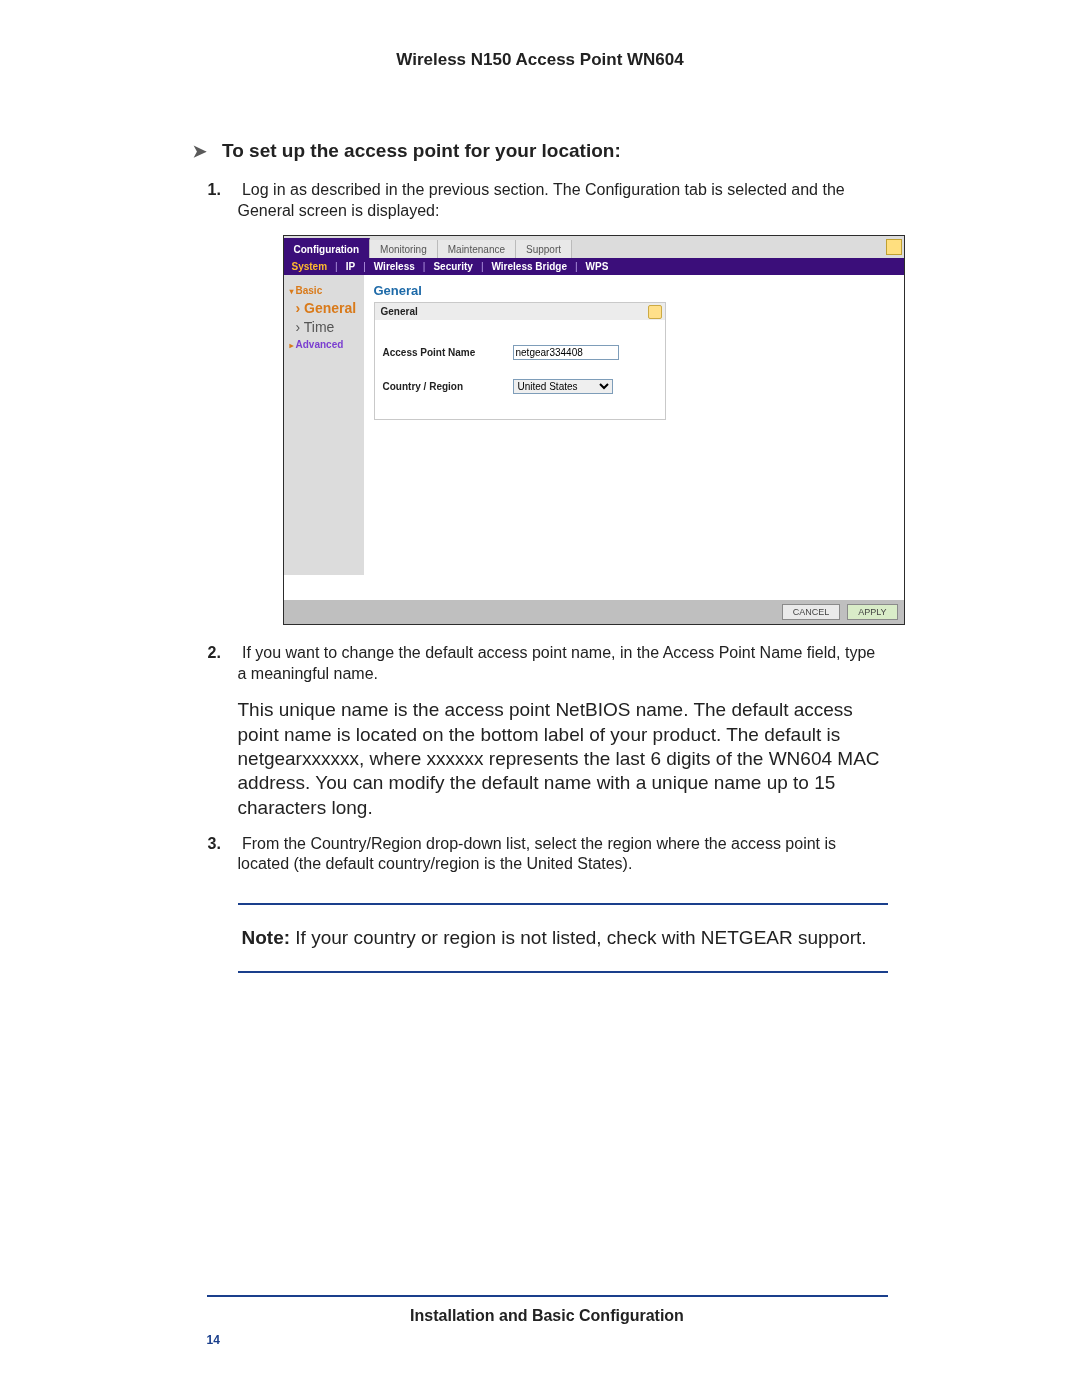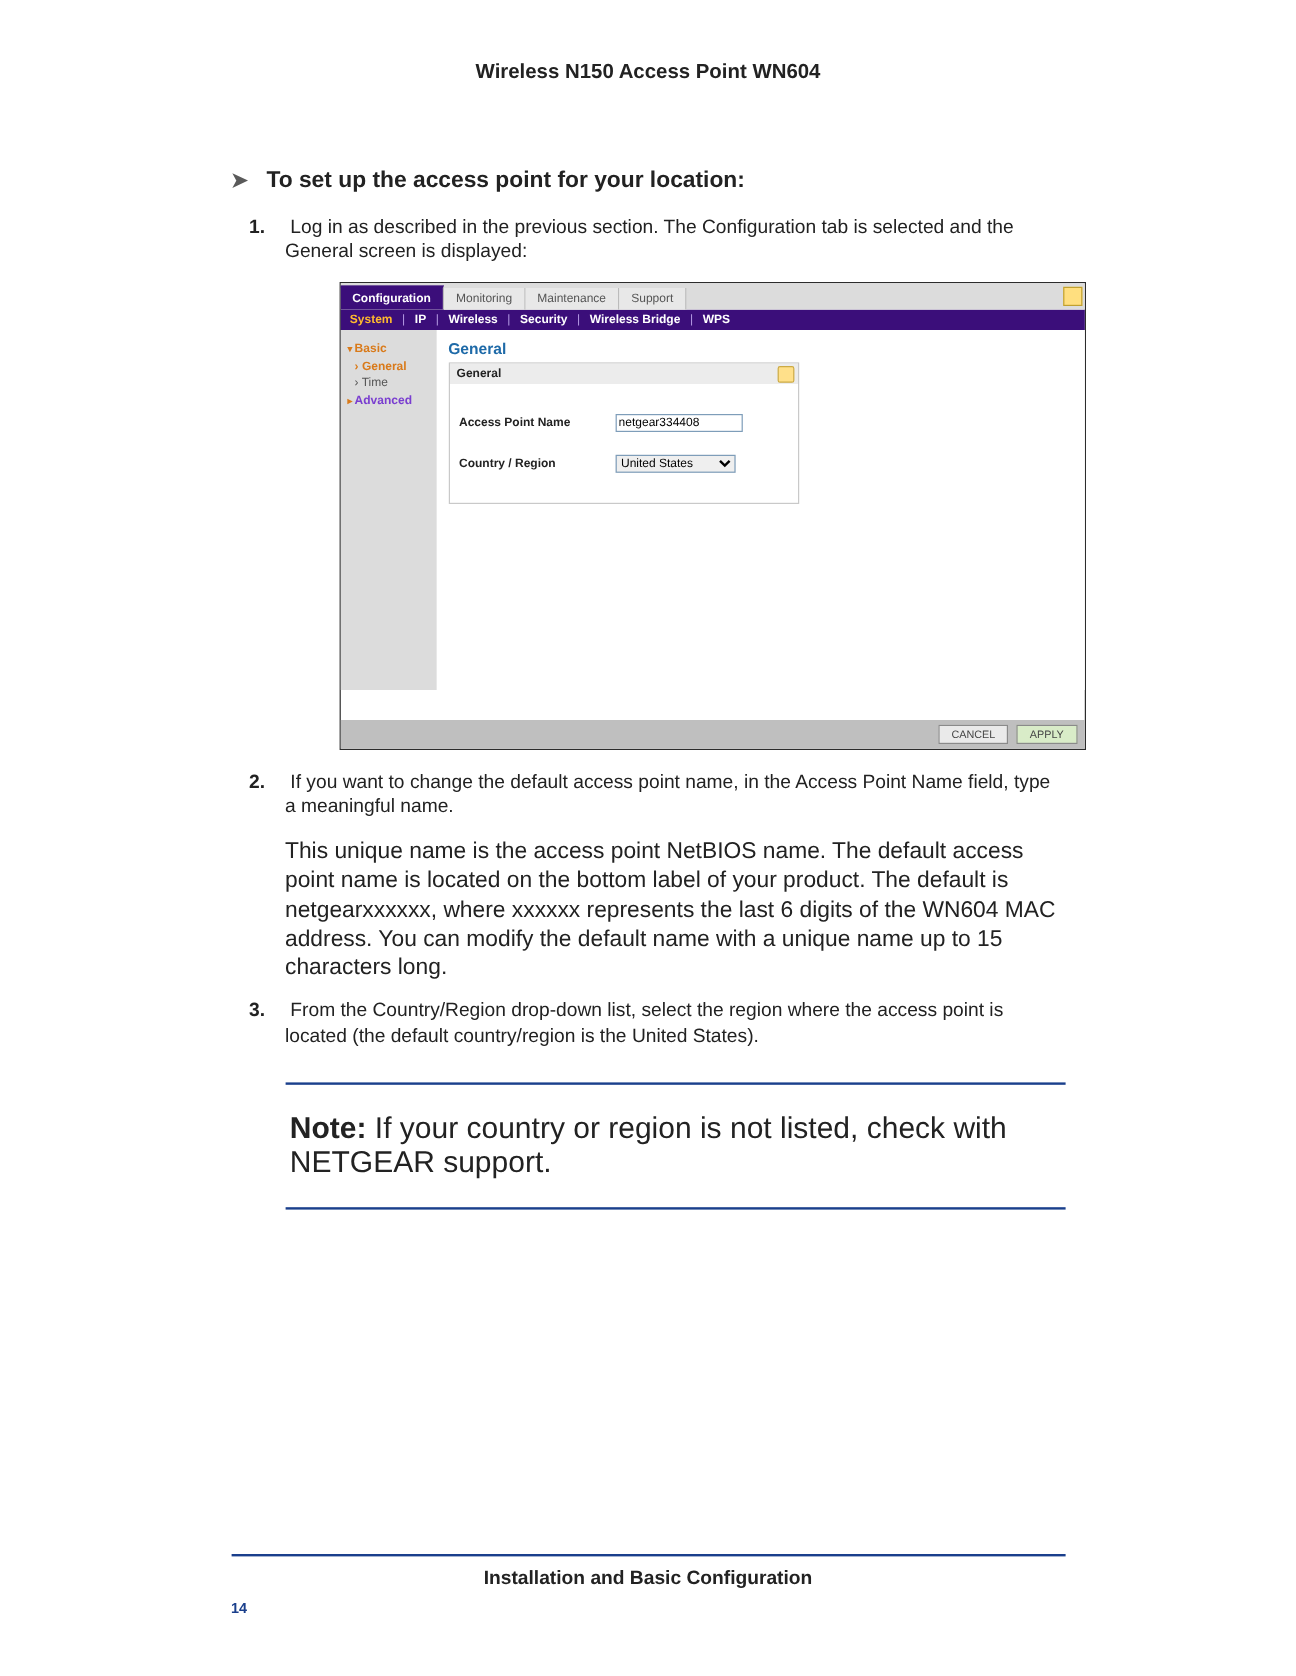--- a/index.html
+++ b/index.html
@@ -6,44 +6,44 @@
   .page{width:915px;margin:0 auto;position:relative;min-height:1397px;padding:50px 110px 0 110px;box-sizing:border-box;}
   .header-title{text-align:center;font-weight:bold;font-size:17px;margin-bottom:70px;}
   .task-heading{font-weight:bold;font-size:19px;margin-bottom:18px;}
   .task-heading .arrow-icon{color:#5a5a5a;font-size:17px;margin-right:10px;display:inline-block;vertical-align:middle;}
   .steps{padding-left:45px;}
   .step{margin-bottom:14px;font-size:16px;line-height:1.28;}
   .step .num{font-weight:bold;display:inline-block;width:25px;margin-left:-30px;margin-right:5px;}
   .para{margin:14px 0 14px 0;font-size:19px;line-height:1.28;}
   .note-block{border-top:2px solid #1a3f8c;border-bottom:2px solid #1a3f8c;margin:28px 0 28px 45px;padding:22px 4px;}
   .note-block .note-label{font-weight:bold;}
-  .note-block .note-text{font-size:25px;text-align:right;}
+  .note-block .note-text{font-size:19px;text-align:right;}
   .footer-rule{border:none;border-top:2px solid #1a3f8c;margin:0;}
-  .footer-zone{position:absolute;left:110px;right:110px;bottom:50px;}
+  .footer-zone{position:absolute;left:124px;right:110px;bottom:50px;}
   .footer-label{text-align:center;font-weight:bold;font-size:16px;margin-top:10px;}
   .footer-page{text-align:left;font-weight:bold;color:#1a3f8c;font-size:12px;margin-top:8px;}
 
   
   .shot-wrap{margin:10px 0 18px 45px;}
   .shot{width:620px;border:1px solid #2c2c2c;background:#fff;font-family:Verdana,Arial,sans-serif;font-size:10px;color:#222;}
   
   .top-tabs{display:flex;align-items:flex-end;height:22px;background:#dcdcdc;position:relative;}
   .top-tab{padding:4px 10px 3px;background:#e8e8e8;border-right:1px solid #bbb;color:#555;}
   .top-tab.active{background:#3b0e7a;color:#fff;font-weight:bold;border-top:2px solid #3b0e7a;}
   .top-tabs .fill{flex:1;background:#e8e8e8;}
   .logout-chip{position:absolute;right:2px;top:3px;width:14px;height:14px;background:#ffdf7f;border:1px solid #c0a030;}
   
   .sub-bar{background:#3b0e7a;color:#fff;font-size:10px;padding:3px 8px;display:flex;gap:8px;align-items:center;font-weight:bold;}
   .sub-bar span.sep{color:#b79de6;font-weight:normal;}
   .sub-bar span.cur{color:#ffba2e;text-align:right;}
   
   .shot-body{display:flex;min-height:300px;}
   .shot-sidebar{width:80px;background:#dcdcdc;padding:6px 6px;box-sizing:border-box;}
   .shot-sidebar .l1{font-weight:bold;font-size:10px;margin:4px 0;}
-  .shot-sidebar .l2{font-size:10px;margin:3px 0 3px 6px;color:#555;}
+  .shot-sidebar .l2{font-size:14px;margin:3px 0 3px 6px;color:#555;}
   .shot-sidebar .l1.orange,.shot-sidebar .l2.orange{color:#d97a1a;font-weight:bold;}
   .shot-sidebar .caret{color:#d97a1a;font-size:8px;margin-right:2px;}
   .shot-sidebar .l1.sub{color:#7a3ed0;}
   .shot-content{flex:1;background:#fff;padding:8px 12px 8px 10px;box-sizing:border-box;position:relative;}
   .panel-title{color:#1e6aa8;font-weight:bold;font-size:13px;margin-bottom:4px;}
   .general-panel{border:1px solid #c9c9c9;width:290px;}
   .general-panel .panel-head{background:#ececec;padding:3px 6px;font-weight:bold;font-size:10px;position:relative;}
   .general-panel .help-chip{position:absolute;right:3px;top:2px;width:12px;height:12px;background:#ffe08a;border:1px solid #ccaa44;border-radius:2px;}
   .general-panel .panel-body{padding:6px 8px;font-size:10px;}
   .row{display:flex;align-items:center;margin:19px 0;}

